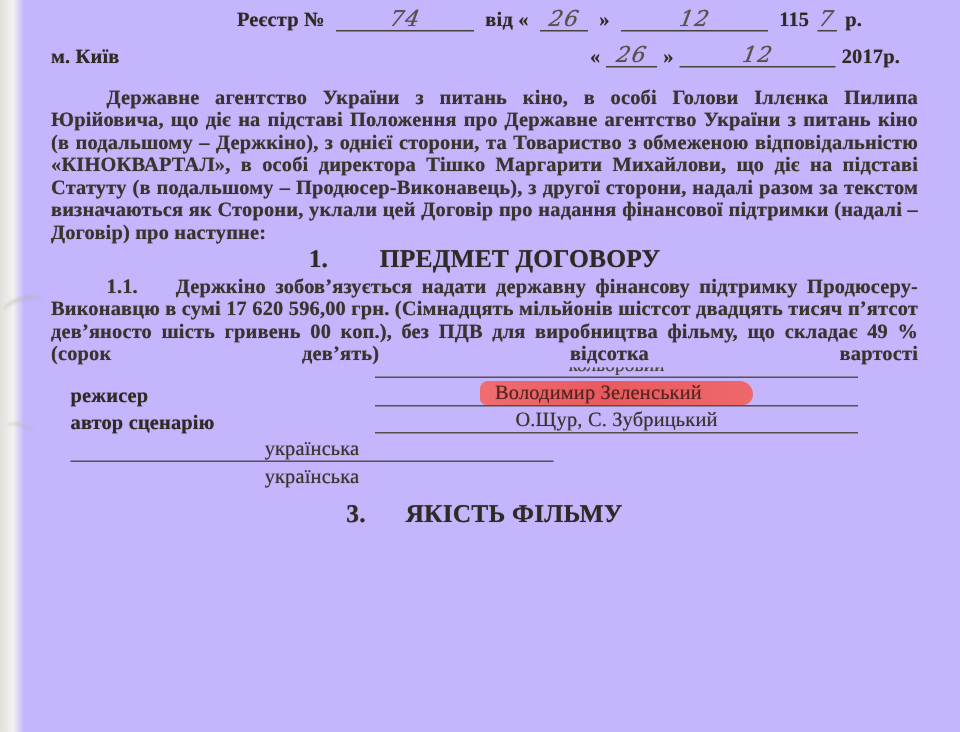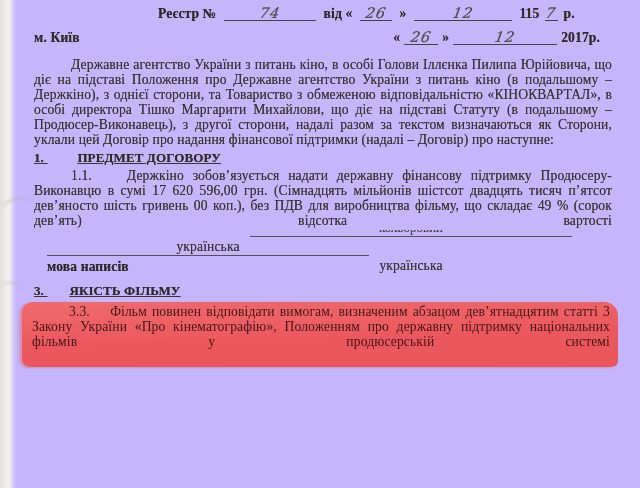--- a/index.html
+++ b/index.html
@@ -29,25 +29,25 @@
   }
   .w92 { width:92px; } .w32 { width:32px; } .w98 { width:98px; } .w13 { width:13px; margin:0 2px; }
   .hand {
     font-style:italic; font-family:"DejaVu Serif",serif;
     color:#57524b; font-size:14.5px; transform:skewX(-10deg); display:inline-block;
     line-height:14px; letter-spacing:1px;
   }
   .dateline { display:flex; margin-top:5px; height:18px;align-items:center; }
   .date-group { margin-left:auto; margin-right:12px; white-space:nowrap; display:inline-flex; align-items:flex-end; }
   .w34 { width:34px; } .w104 { width:104px; }
-  .para { text-align:justify; margin:0; }
+  .para { text-align:justify; margin:0;font-weight:bold; }
   .indent { text-indent:37px; }
   .justify-all { text-align-last:justify; }
   .preamble { margin-top:11px; }
-  .sec-header { margin:3px 0 2px; font-size:13px; line-height:16px;text-decoration:underline; }
+  .sec-header { text-align:center; margin:3px 0 2px; font-size:17px; line-height:16px; }
   .gap-wide { margin-left:30px; }
   .gap-small { margin-left:22px; }
   .clip-row, .detail-row { display:flex; margin-left:13px; }
   .label-col { width:203px; font-weight:bold; color:#2e2a25; }
   .value-col { width:322px; text-align:center; border-bottom:1.3px solid #55504a; }
   .no-line { border-bottom:none; }
   .clip-row { height:9px; align-items:flex-end; }
   .clip-window { display:inline-block; height:6px; overflow:hidden; vertical-align:bottom; }
   .clip-word { display:block; line-height:13px; margin-top:-8px; font-size:12.8px; color:#4a443e; }
   .detail-row { height:18.5px; align-items:flex-end; }
@@ -120,31 +120,35 @@
     </div>
 
     <p class="para indent justify-all">1.1.&nbsp;&nbsp;&nbsp;&nbsp;Держкіно зобов’язується надати державну фінансову підтримку Продюсеру-Виконавцю в сумі 17 620 596,00 грн. (Сімнадцять мільйонів шістсот двадцять тисяч п’ятсот дев’яносто шість гривень 00 коп.), без ПДВ для виробництва фільму, що складає 49 % (сорок дев’ять) відсотка вартості</p>
 
     <div class="clip-row">
       <span class="label-col"></span>
       <span class="value-col"><span class="clip-window"><span class="clip-word">кольоровий</span></span></span>
     </div>
 
     <div class="detail-row">
+      <span class="label-col">режисер</span>
+      <span class="value-col"><span class="hl-swipe">Володимир Зеленський</span></span>
+    </div>
+    <div class="detail-row">
+      <span class="label-col">автор сценарію</span>
+      <span class="value-col">О.Щур, С. Зубрицький</span>
+    </div>
+    <div class="detail-row">
       <span class="value-col">українська</span>
     </div>
     <div class="detail-row">
-      <span class="label-col">мова написів</span>
       <span class="value-col no-line">українська</span>
     </div>
 
     <div class="sec-header sec3">
       <span class="b">3.</span>
       <span class="b gap-small">ЯКІСТЬ ФІЛЬМУ</span>
     </div>
 
 
-    <div class="hl-block">
-      <p class="para indent justify-all">3.3.&nbsp;&nbsp;&nbsp;&nbsp;Фільм повинен відповідати вимогам, визначеним абзацом дев’ятнадцятим статті 3 Закону України «Про кінематографію», Положенням про державну підтримку національних фільмів у продюсерській системі</p>
-    </div>
 
   </div>
 </div>
 
 </body></html>

